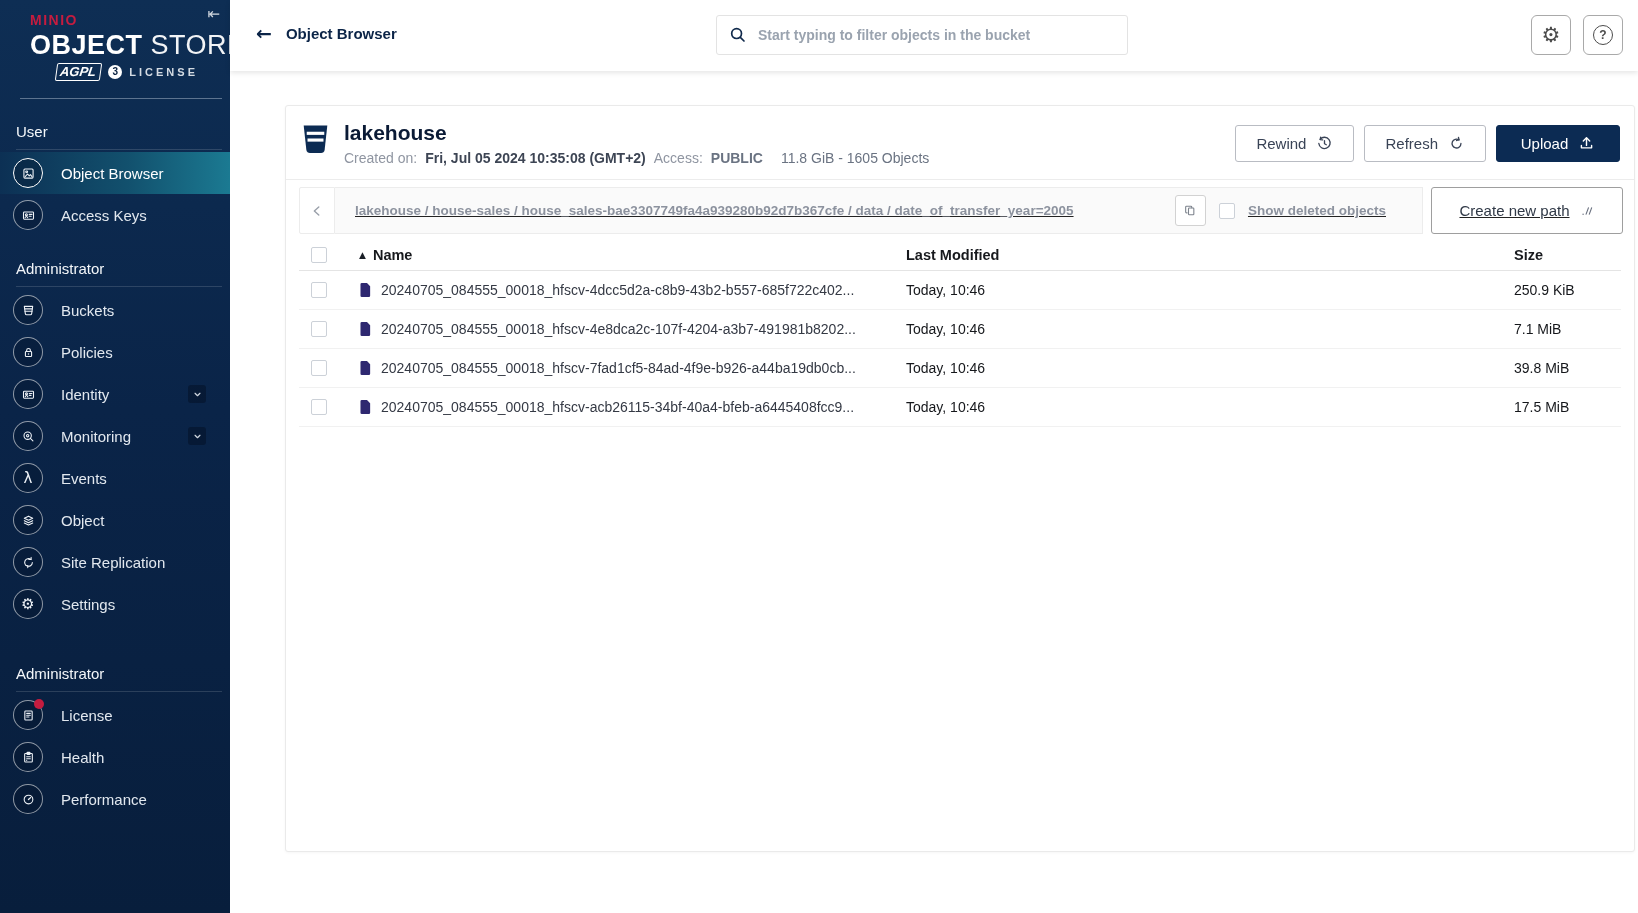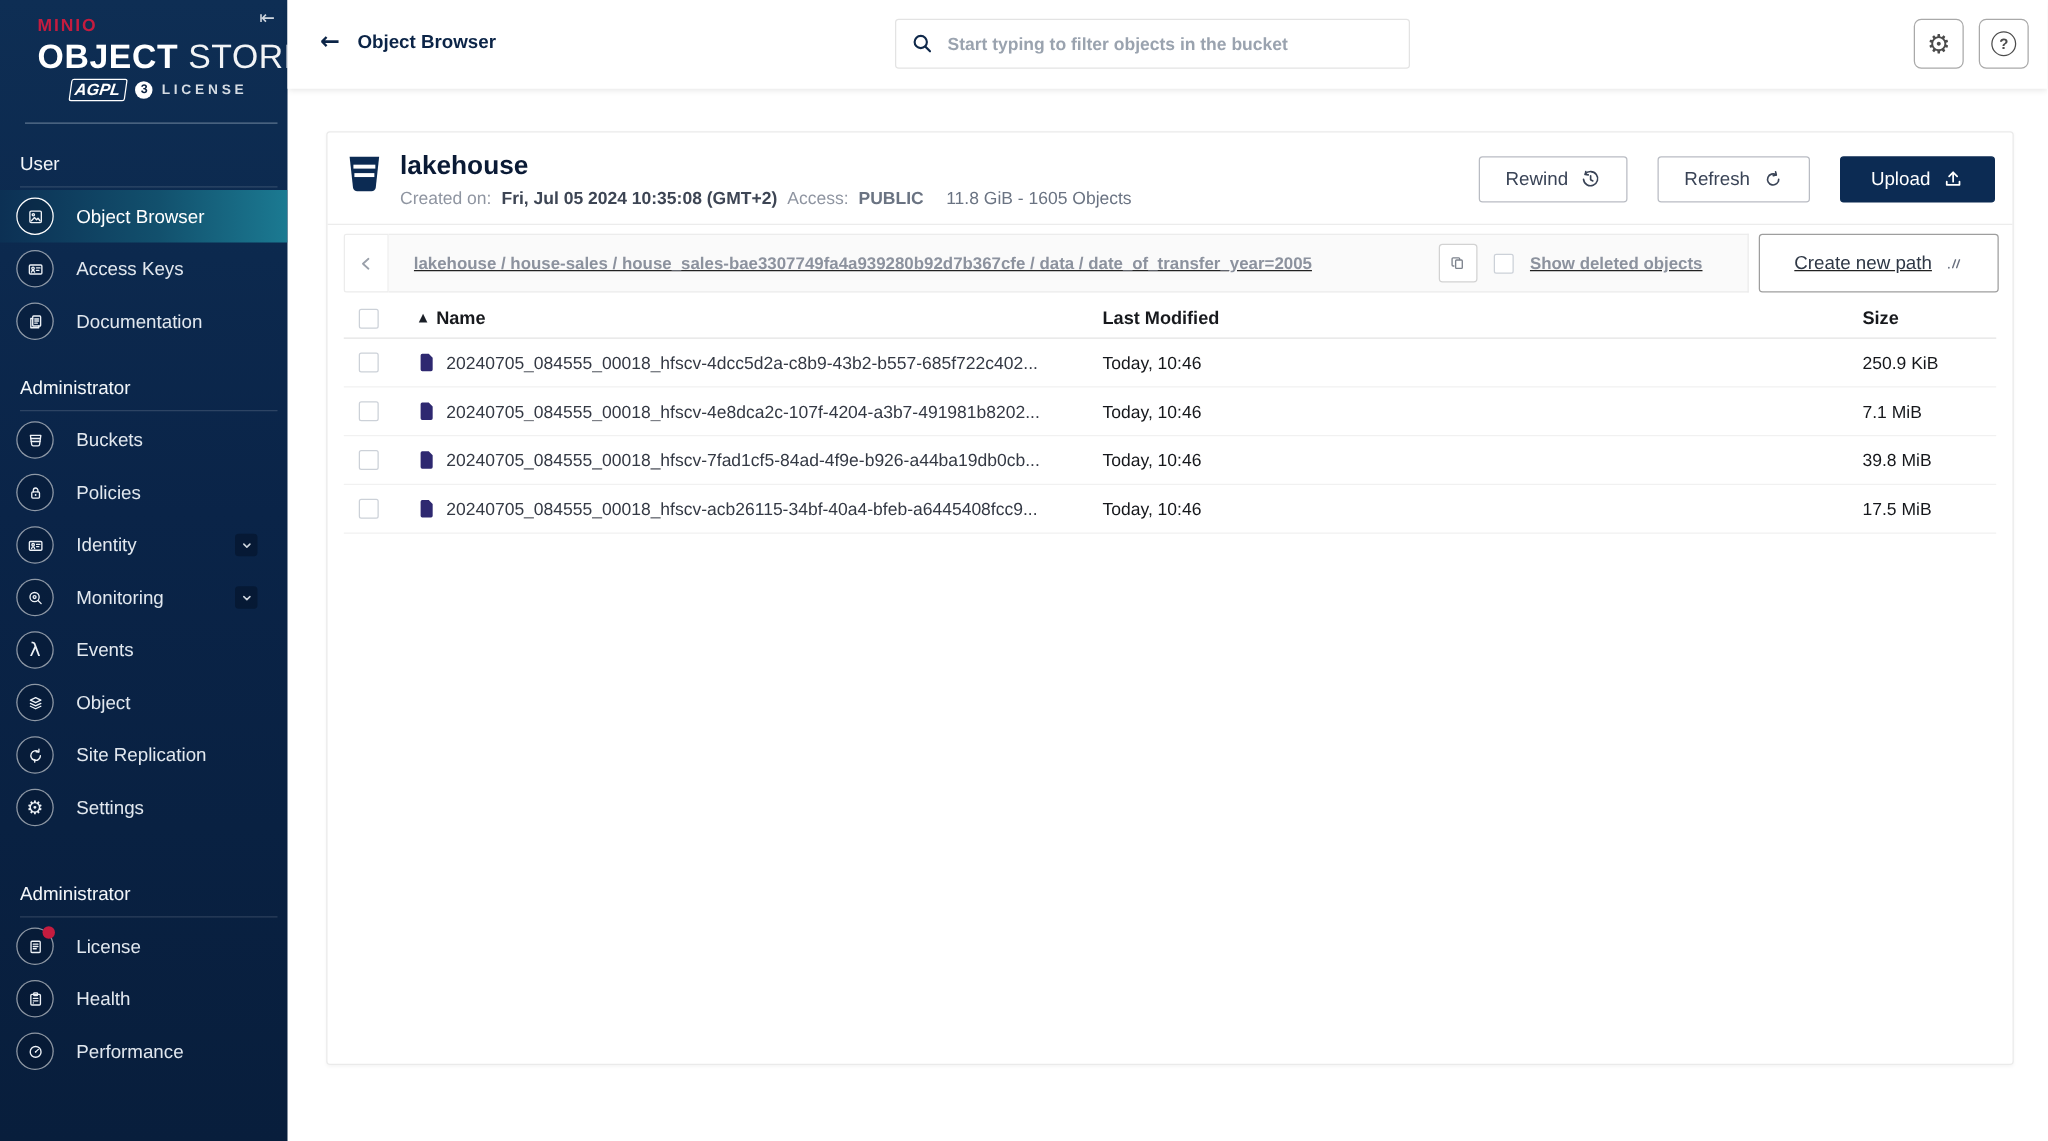--- a/index.html
+++ b/index.html
@@ -48,33 +48,33 @@
     background:#fff; display:flex; align-items:center; padding:0 12px; gap:11px; }
   .search input { border:none; outline:none; flex:1; font-size:14px; font-weight:600; color:#2c3442; font-family:inherit; }
   .search input::placeholder { color:#9aa3af; }
   .tb-btns { position:absolute; right:15px; top:15px; display:flex; gap:12px; }
   .sqbtn { width:40px; height:40px; border:1px solid #a9a9a9; border-radius:6px; background:#fff; display:flex;
     align-items:center; justify-content:center; color:#4c4c4c; cursor:pointer; }
   .sqbtn .gear { font-size:21px; line-height:1; }
   .help-circ { width:20px; height:20px; border:1.7px solid #4c4c4c; border-radius:50%; font-size:12px; font-weight:700;
     display:flex; align-items:center; justify-content:center; }
 
-  .content { flex:1; background:#fff; }
+  .content { flex:1; background:#fff;padding-left:24px; }
   .card { position:relative; width:1350px; height:747px; margin:34px 0 0 31px; background:#fff;
     border:1px solid #eaeaea; border-radius:3px; box-shadow:0 1px 3px rgba(0,0,0,.04); }
 
   
   .card-head { display:flex; align-items:flex-start; padding:15px 14px 13px 16px; border-bottom:1px solid #ececec; }
   .bucket-ic { margin:3px 15px 0 0; flex:0 0 auto; }
   .bh-title { font-size:21px; font-weight:700; color:#0a1a35; line-height:1.15; }
   .bh-meta { margin-top:5px; font-size:14px; color:#8f95a1; display:flex; gap:8px; align-items:baseline; white-space:nowrap; }
   .bh-meta .strong { font-weight:700; color:#3d4554; }
   .bh-meta .access-val { font-weight:700; color:#6a7382; margin-right:10px; }
   .bh-meta .usage { color:#6a7382; }
-  .bh-btns { margin-left:auto; display:flex; gap:24px; padding-top:4px; }
+  .bh-btns { margin-left:auto; display:flex; gap:10px; padding-top:4px; }
   .obtn { height:37px; padding:0 20px; border:1px solid #b9bcc3; border-radius:3px; background:#fff; color:#394356;
     font-size:15px; display:flex; align-items:center; gap:10px; cursor:pointer; font-family:inherit; }
   .obtn.primary { background:#0c2b53; border-color:#0c2b53; color:#fff; min-width:124px; justify-content:center; }
 
   
   .path-row { display:flex; align-items:stretch; margin:7px 11px 0 13px; height:47px;text-decoration:underline; }
   .chev-btn { width:36px; border:1px solid #ececec; background:#fff; display:flex; align-items:center; justify-content:center;
     color:#9aa0aa; cursor:pointer; border-radius:2px 0 0 2px; }
   .crumb-strip { flex:1; background:#fafafa; border:1px solid #ececec; border-left:none; display:flex; align-items:center;
     padding:0 22px 0 20px; gap:13px; min-width:0; }
@@ -138,30 +138,20 @@
         <svg width="15" height="15" viewBox="0 0 18 18" fill="none" stroke="currentColor" stroke-width="1.3" stroke-linecap="round" stroke-linejoin="round">
             <rect x="3" y="4.8" width="12" height="8.6" rx="1"></rect>
             <circle cx="6.5" cy="8" r="1.2"></circle>
             <path d="M5 11.6c.3-1 .9-1.5 1.5-1.5s1.2.5 1.5 1.5"></path>
             <path d="M9.8 7.6h3.4M9.8 9.9h2.4"></path>
           </svg>
       </span>
       <span class="silabel">Access Keys</span>
     </div>
 
-    <div class="sitem">
-      <span class="icircle">
-        <svg width="15" height="15" viewBox="0 0 18 18" fill="none" stroke="currentColor" stroke-width="1.3" stroke-linecap="round" stroke-linejoin="round">
-            <rect x="6.2" y="3.4" width="7.6" height="9.6" rx=".8"></rect>
-            <path d="M6.2 5.8H4.4v8.8h7.6v-1.6"></path>
-            <path d="M8.2 6.2h3.6M8.2 8.2h3.6M8.2 10.2h2.4"></path>
-          </svg>
-      </span>
-      <span class="silabel">Documentation</span>
-    </div>
   </div>
 
   <div class="ssection">
     <div class="ssection-label">Administrator</div>
     <div class="ssection-div"></div>
 
     <div class="sitem">
       <span class="icircle">
         <svg width="15" height="15" viewBox="0 0 18 18" fill="none" stroke="currentColor" stroke-width="1.3" stroke-linecap="round" stroke-linejoin="round">
             <path d="M4 4h10l-1.2 8.7c-.1.8-.7 1.3-1.5 1.3H6.7c-.8 0-1.4-.5-1.5-1.3Z"></path>

